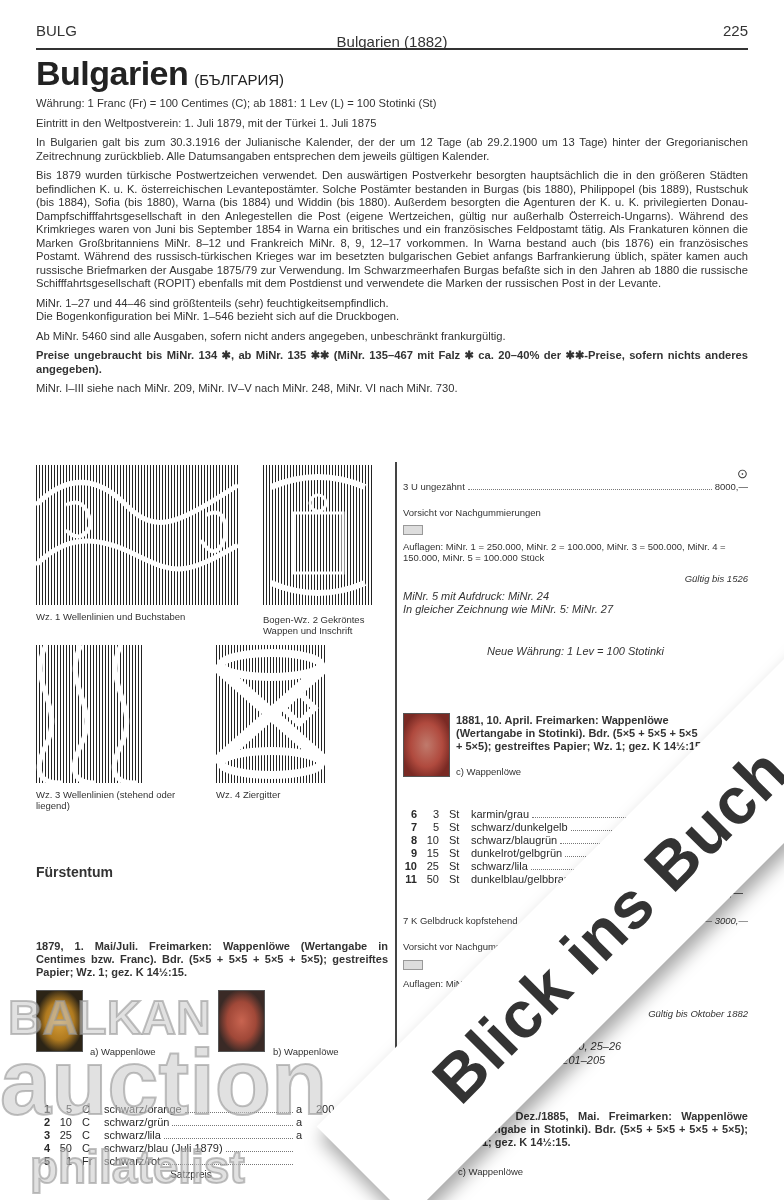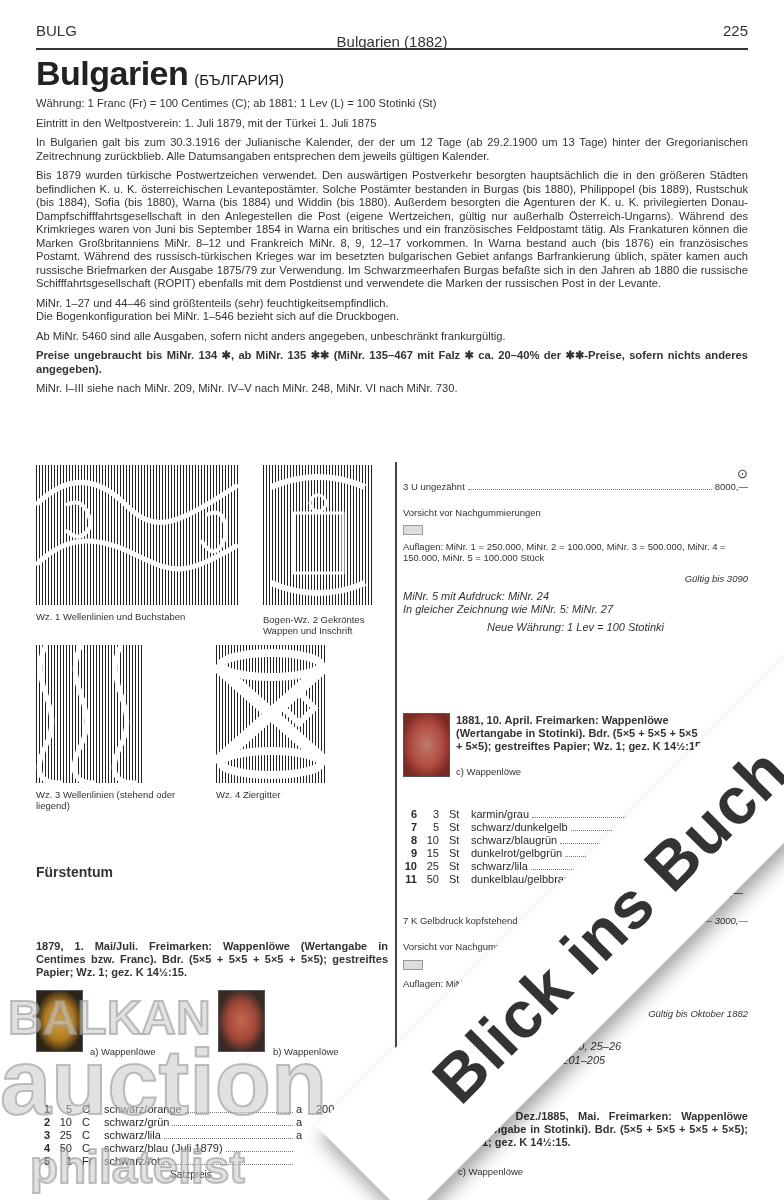--- a/index.html
+++ b/index.html
@@ -170,24 +170,24 @@
 
 <div class="rc" style="top:466px;text-align:right;font-size:13px;">⊙</div>
 <div class="rc lead" style="top:481px;">
     <span>3 U  ungezähnt</span>
     <span class="dots"></span>
     <span>8000,—</span>
   </div>
 <div class="rc" style="top:507px;">Vorsicht vor Nachgummierungen</div>
 <div class="rc" style="top:525px;"><span class="badge"></span></div>
 <div class="rc" style="top:541px;line-height:11px;">Auflagen: MiNr. 1 = 250.000, MiNr. 2 = 100.000, MiNr. 3 = 500.000, MiNr. 4 = 150.000, MiNr. 5 = 100.000 Stück</div>
-<div class="rc ital" style="top:573px;text-align:right;">Gültig bis 3090</div>
+<div class="rc ital" style="top:573px;text-align:right;">Gültig bis 1526</div>
 <div class="rc ital" style="top:590px;font-size:11px;line-height:13px;">MiNr. 5 mit Aufdruck: MiNr. 24</div>
 <div class="rc ital" style="top:603px;font-size:11px;line-height:13px;">In gleicher Zeichnung wie MiNr. 5: MiNr. 27</div>
-<div class="rc ital" style="top:621px;text-align:center;font-size:11px;">Neue Währung: 1 Lev = 100 Stotinki</div>
+<div class="rc ital" style="top:645px;text-align:center;font-size:11px;">Neue Währung: 1 Lev = 100 Stotinki</div>
 
 <div class="stamp" style="left:403px;top:713px;width:45px;height:62px;background:radial-gradient(ellipse at center,#c07a6c 0,#b04a3e 50%,#7a2a24 80%);"></div>
 <div class="rc bold" style="left:456px;top:714px;width:250px;font-size:11px;line-height:13px;overflow:hidden;height:40px;">1881, 10. April. Freimarken: Wappenlöwe (Wertangabe in Stotinki). Bdr. (5×5 + 5×5 + 5×5 + 5×5); gestreiftes Papier; Wz. 1; gez. K 14½:15.</div>
 <div class="rc" style="left:456px;top:766px;">c) Wappenlöwe</div>
 
 <div style="position:absolute;left:403px;top:808px;width:340px;">
   <div class="srow">
       <span class="n">6</span>
       <span class="v">3</span>
       <span class="u">St</span>

